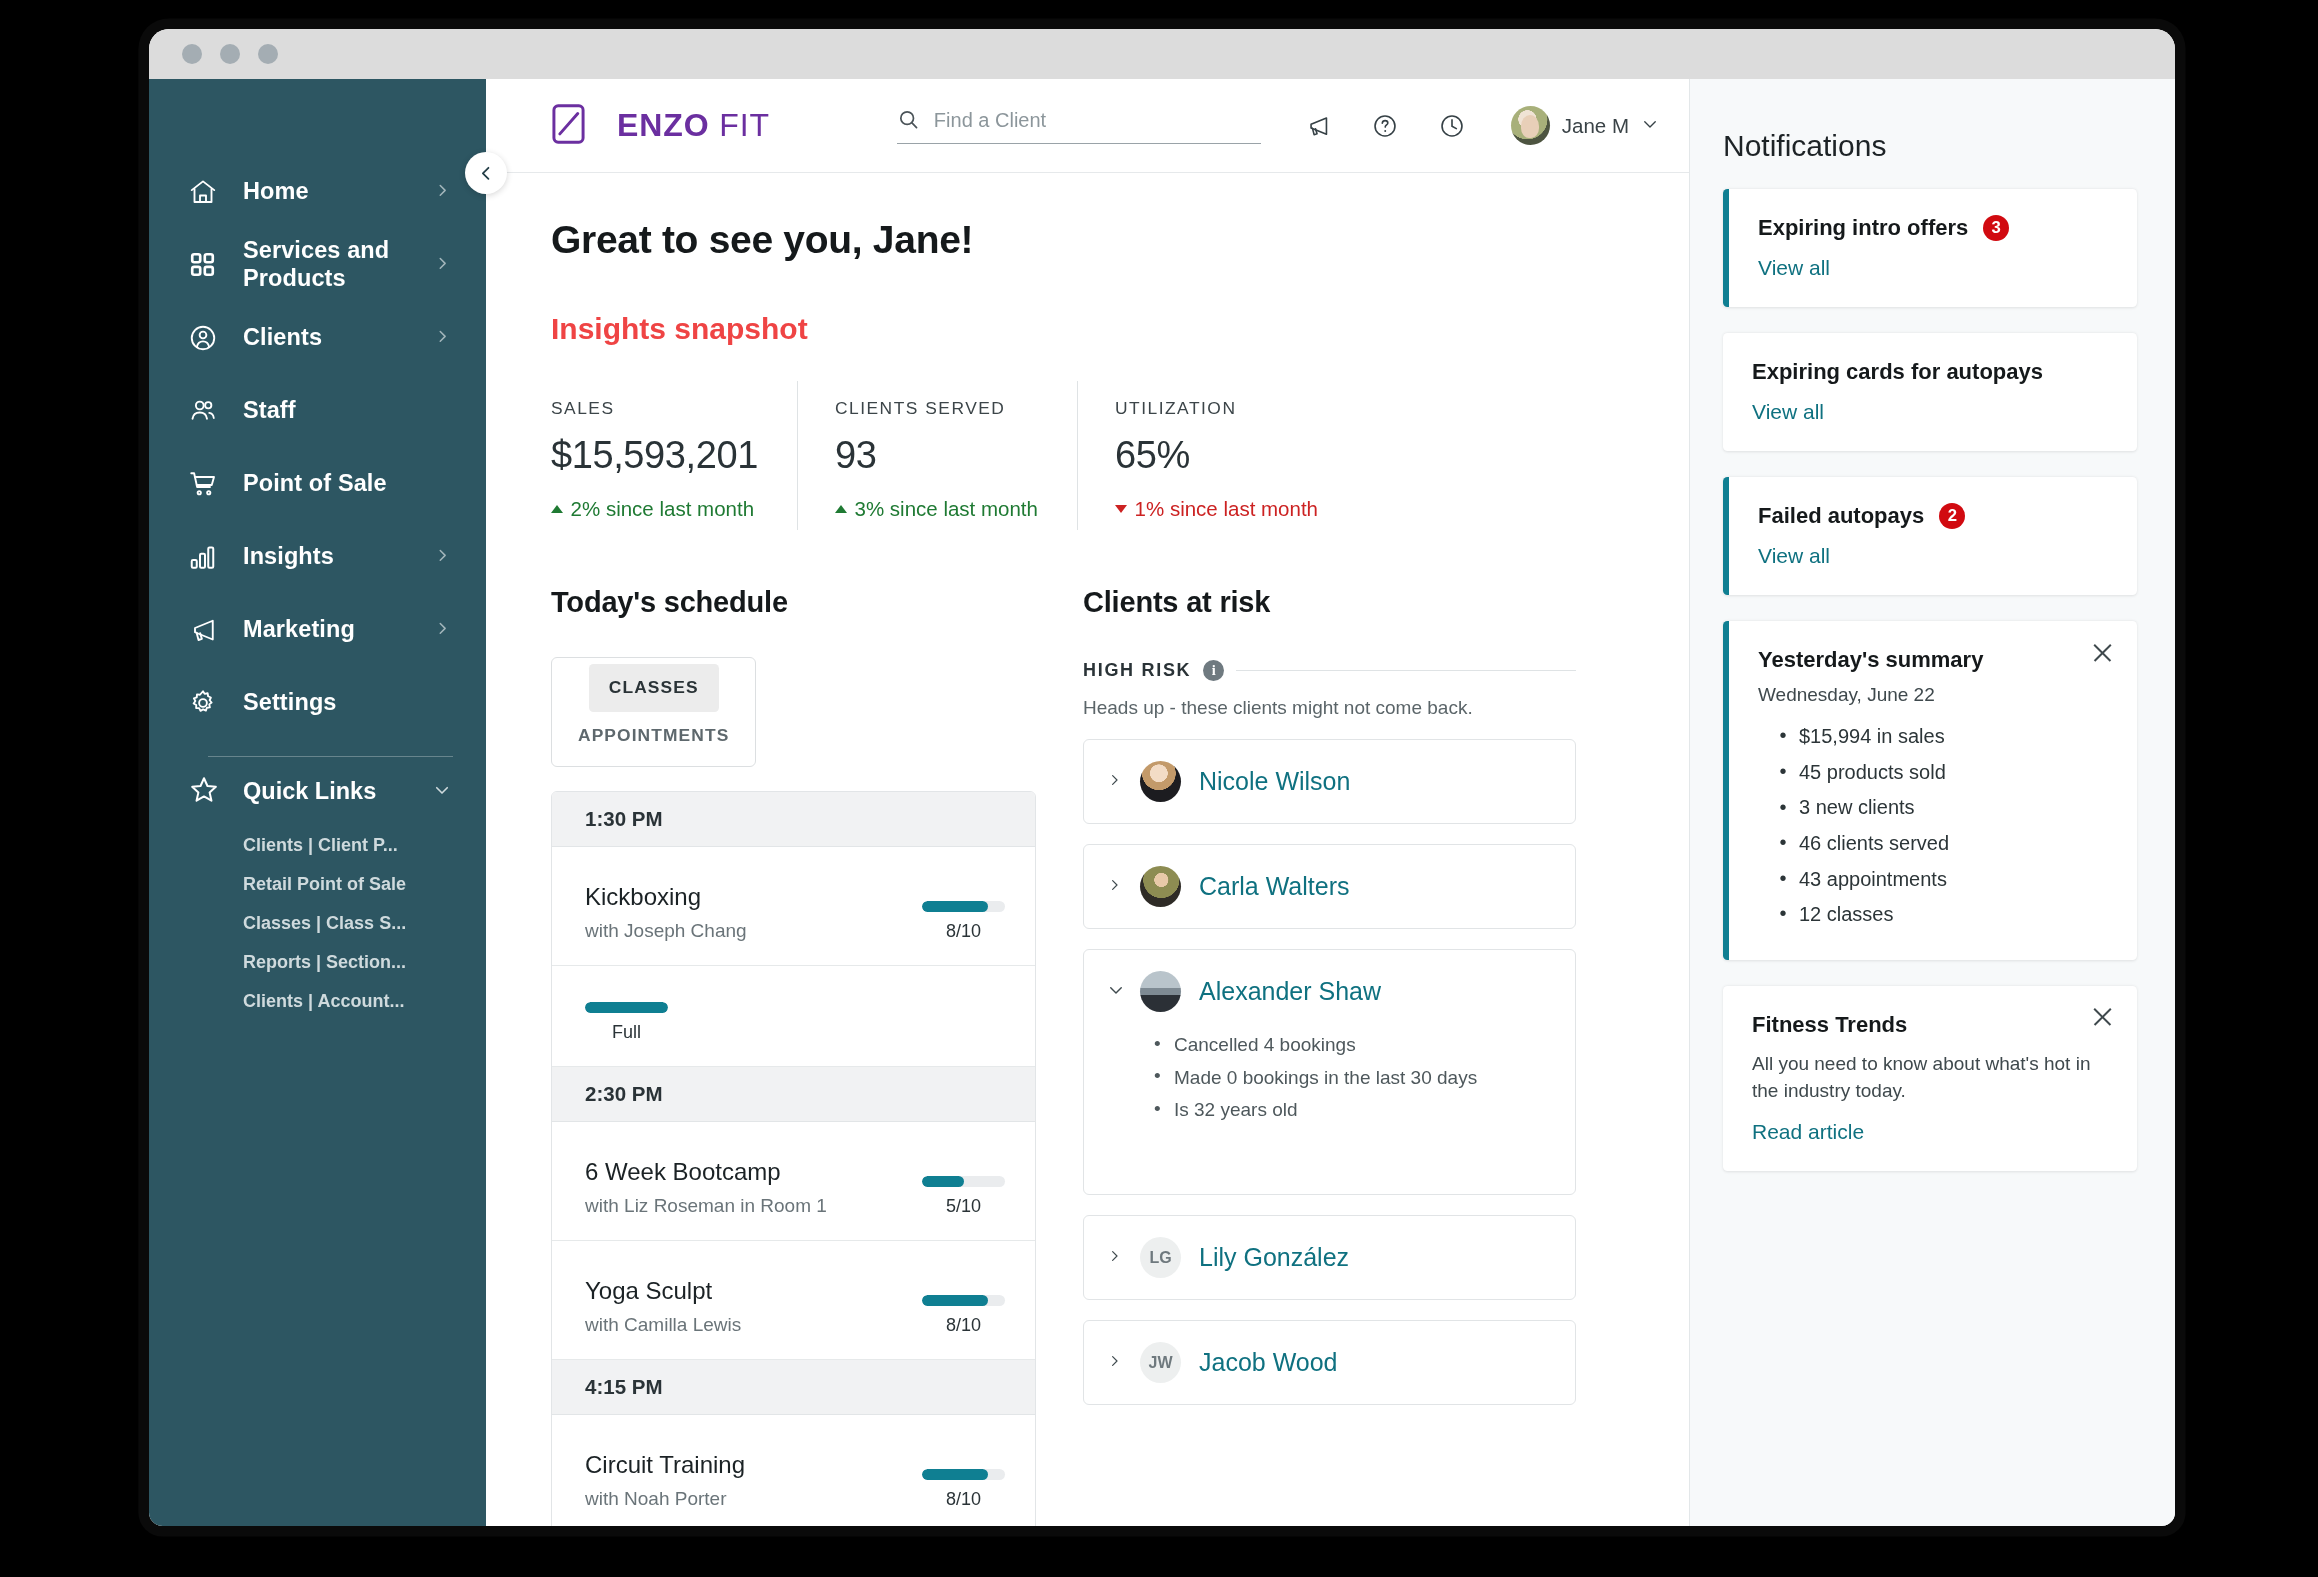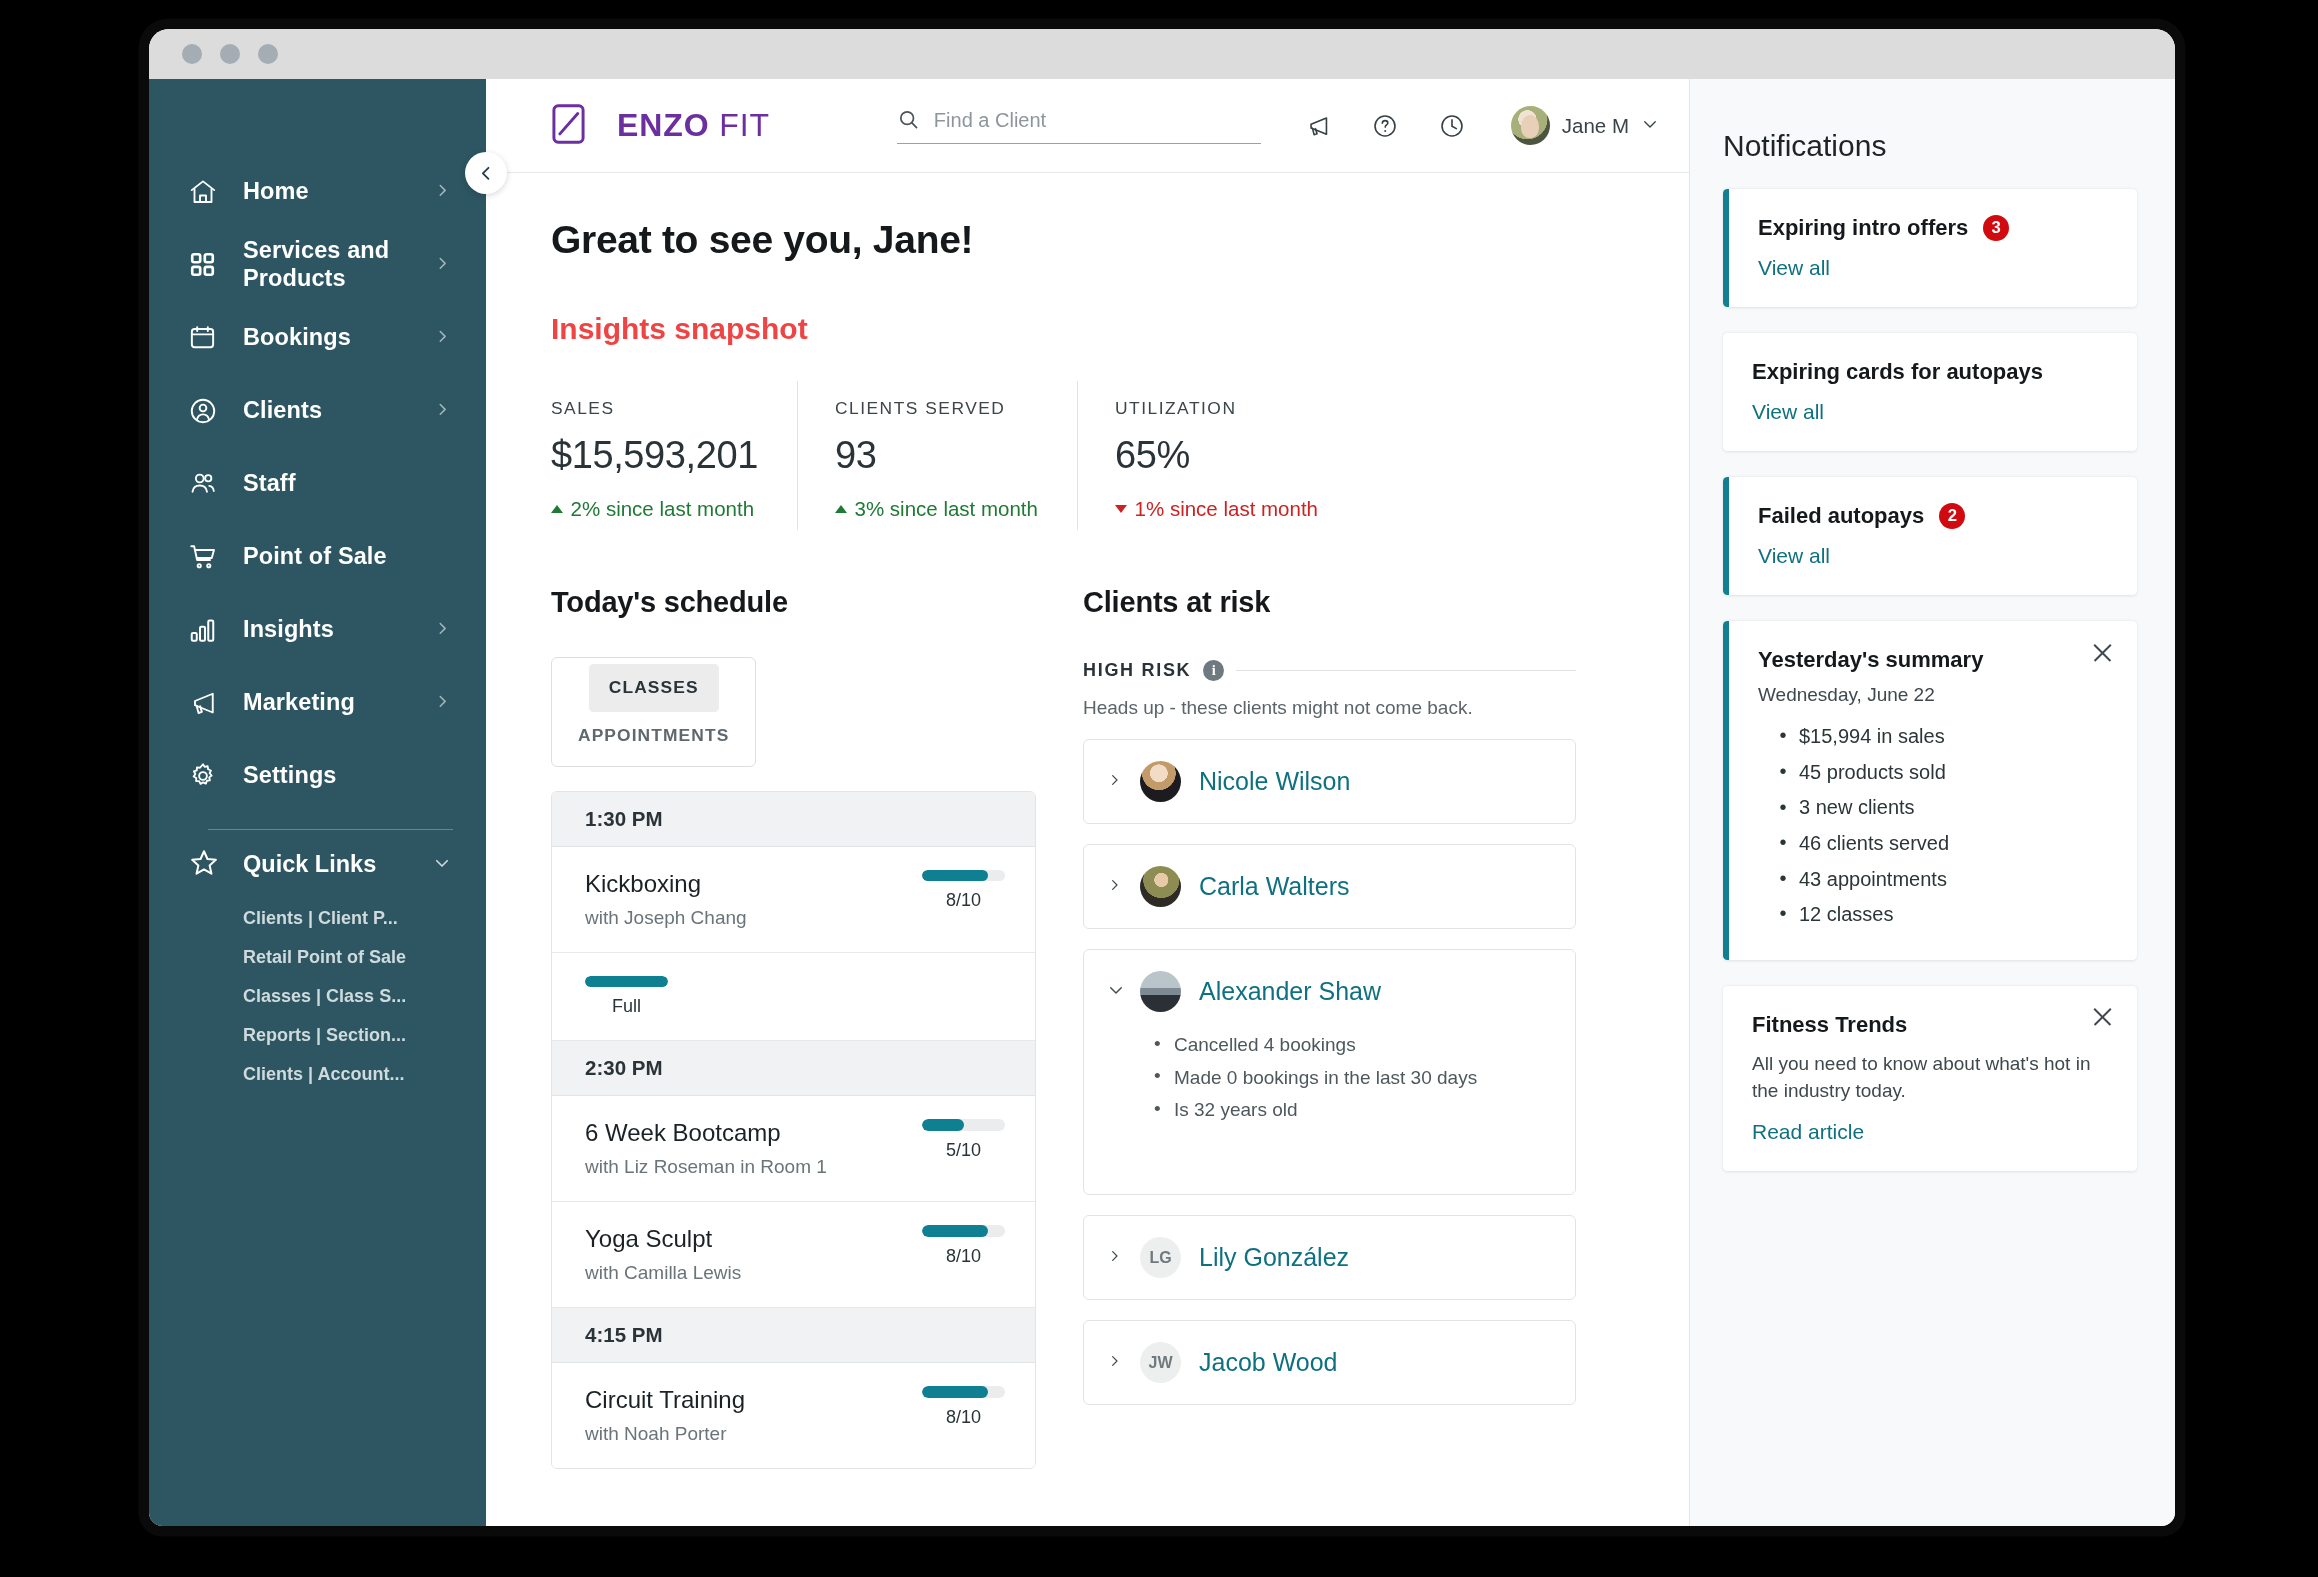--- a/index.html
+++ b/index.html
@@ -203,22 +203,22 @@
     border-radius: 6px;
     overflow: hidden;
   }
   .sched-time {
     background: #f1f2f3;
     padding: 15px 0 15px 33px;
     font-size: 20.5px; font-weight: 700; color: #2a3337;
     border-bottom: 0.8px solid #e2e5e7;
   }
   .sched-row {
-    display: flex; align-items: flex-start;
-    padding: 23px 30px 23px 33px;
+    display: flex; align-items: flex-end;
+    padding: 36px 30px 23px 33px;
     border-bottom: 0.8px solid #e6e9ea;
     background: #ffffff;
   }
   .sched-row:last-child { border-bottom: none; }
   .sched-main { flex: 1; min-width: 0; }
   .sched-name { font-size: 24px; font-weight: 400; color: #1b2225; }
   .sched-with { font-size: 19px; color: #6a7479; margin-top: 9px; }
   .sched-cap { width: 83px; flex: 0 0 83px; text-align: center; }
   .cap-bar { height: 11.4px; border-radius: 6px; background: #eaecee; overflow: hidden; }
   .cap-fill { height: 100%; border-radius: 6px; background: #0f7f92; }
@@ -366,36 +366,20 @@
           </svg>
         </span>
         <span class="nav-label">Services and Products</span>
         <span class="nav-chev">
           <svg width="16.7" height="16.7" viewBox="0 0 24 24" fill="none" stroke="#cfdadd" stroke-width="2.2" stroke-linecap="round" stroke-linejoin="round">
               <polyline points="9 5 16 12 9 19"></polyline>
             </svg>
         </span>
       </div>
 
-      <div class="nav-item">
-        <span class="nav-icon">
-          <svg width="29" height="29" viewBox="0 0 24 24" fill="none" stroke="#ffffff" stroke-width="1.6" stroke-linecap="round">
-            <rect x="3.2" y="5" width="17.6" height="15" rx="2.2"></rect>
-            <line x1="3.2" y1="9.4" x2="20.8" y2="9.4"></line>
-            <line x1="7.6" y1="3.4" x2="7.6" y2="6.6"></line>
-            <line x1="16.4" y1="3.4" x2="16.4" y2="6.6"></line>
-          </svg>
-        </span>
-        <span class="nav-label">Bookings</span>
-        <span class="nav-chev">
-          <svg width="16.7" height="16.7" viewBox="0 0 24 24" fill="none" stroke="#cfdadd" stroke-width="2.2" stroke-linecap="round" stroke-linejoin="round">
-              <polyline points="9 5 16 12 9 19"></polyline>
-            </svg>
-        </span>
-      </div>
 
       <div class="nav-item">
         <span class="nav-icon">
           <svg width="30" height="30" viewBox="0 0 24 24" fill="none" stroke="#ffffff" stroke-width="1.5" stroke-linecap="round">
             <circle cx="12" cy="12" r="9"></circle>
             <circle cx="12" cy="9.6" r="2.7"></circle>
             <path d="M7.1 19.2c.6-3 2.4-4.5 4.9-4.5s4.3 1.5 4.9 4.5"></path>
           </svg>
         </span>
         <span class="nav-label">Clients</span>

